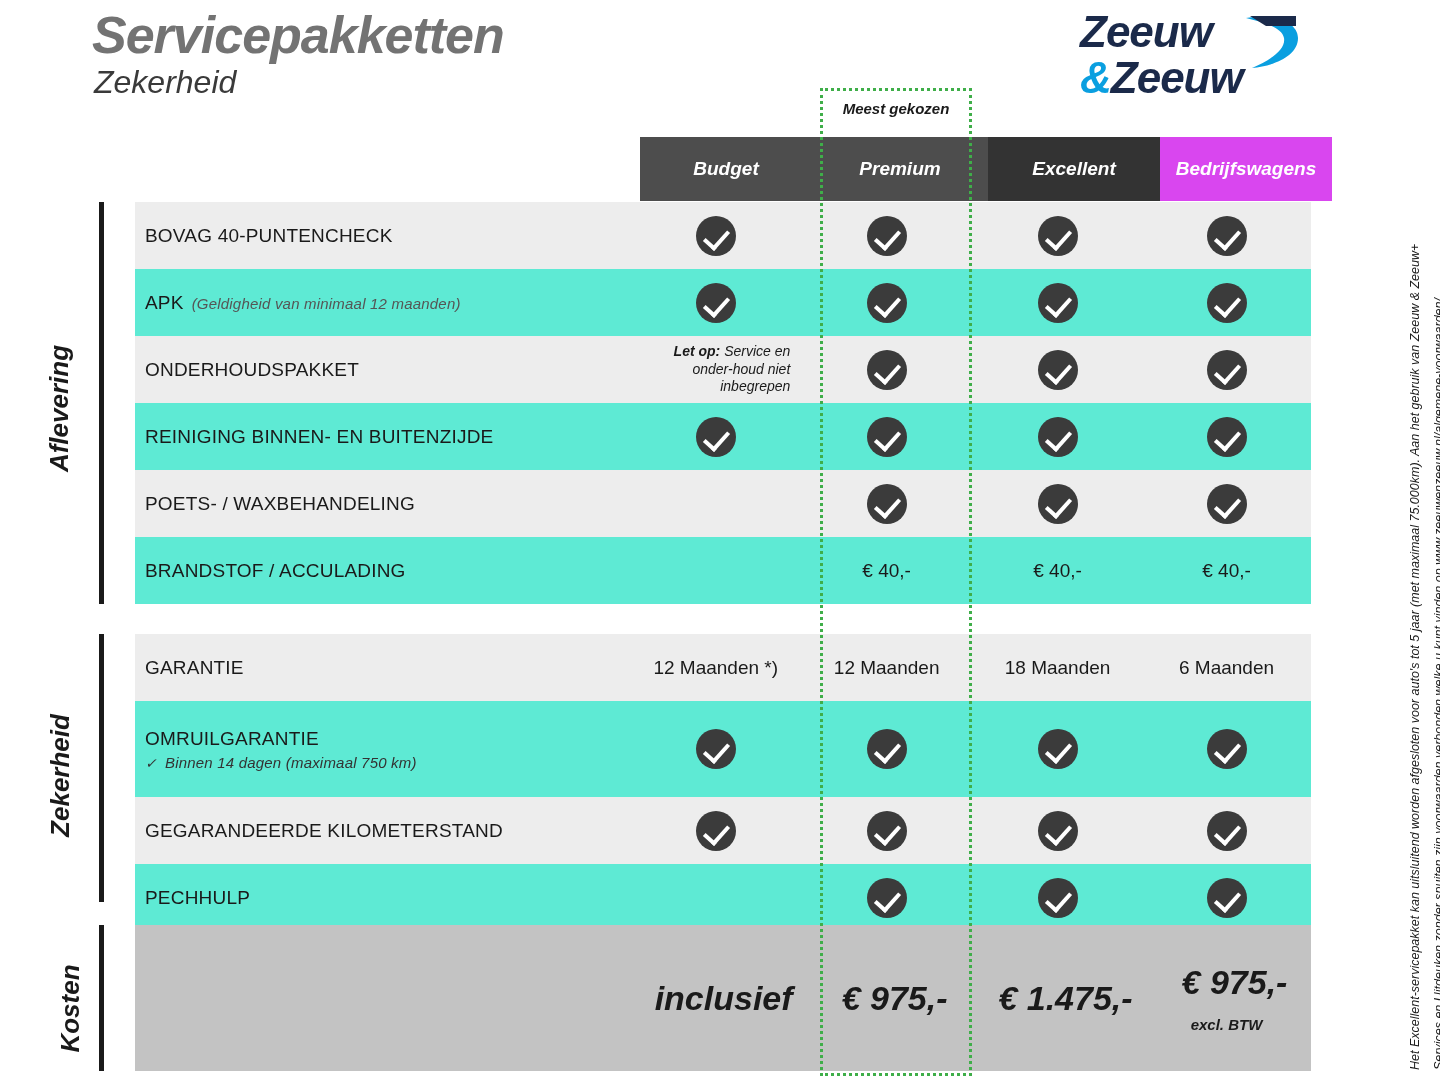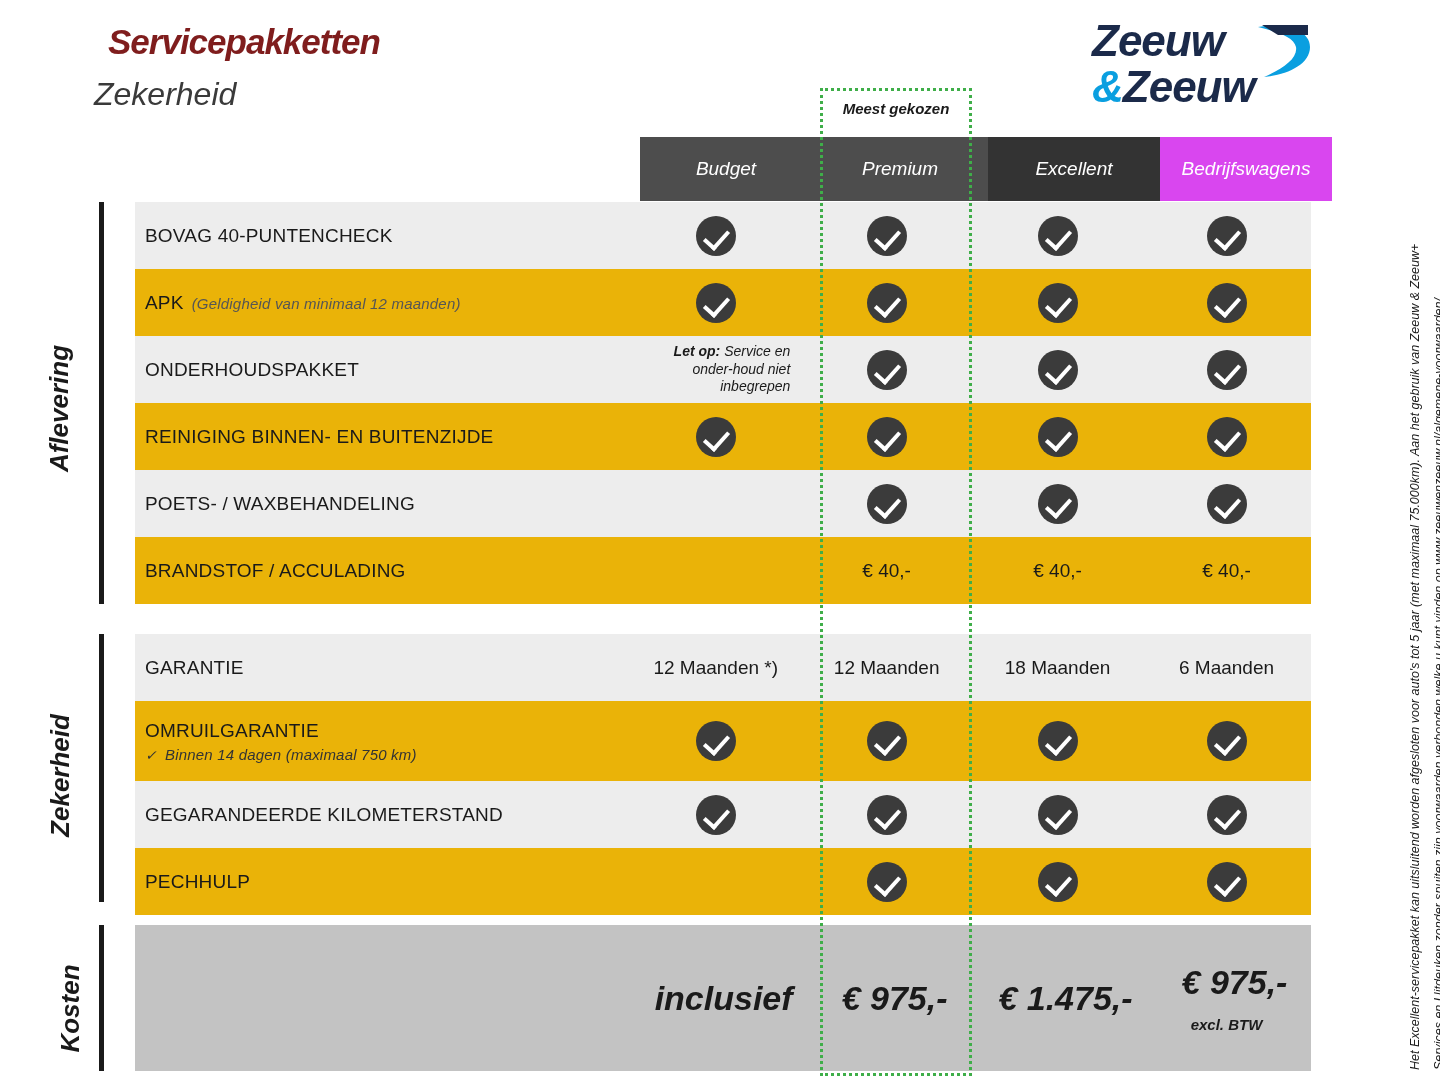--- a/index.html
+++ b/index.html
@@ -10,29 +10,29 @@
     font-family:"Liberation Sans", sans-serif;
     color:#1a1a1a;
     overflow:hidden;
     position:relative;
   }
 
   
   .header { position:absolute; left:0; top:0; width:1440px; height:130px; }
   .title-block { position:absolute; left:92px; top:8px; }
   .title {
-    font-size:35px; font-weight:bold; font-style:italic;
-    letter-spacing:-1px; line-height:1.05; color:#7f1d1d;
-    margin:16px;
+    font-size:52px; font-weight:bold; font-style:italic;
+    letter-spacing:-1px; line-height:1.05; color:#737373;
+    margin:0;
   }
   .subtitle {
     font-size:32px; font-style:italic; font-weight:300;
     color:#3a3a3a; margin:2px 0 0 2px; line-height:1.1;
   }
-  .logo { position:absolute; right:118px; top:10px; width:230px; height:95px;margin-top:9px; }
+  .logo { position:absolute; right:130px; top:10px; width:230px; height:95px; }
   .logo-line1 { font-size:44px; font-weight:bold; font-style:italic; color:#1b2a4a; line-height:1; letter-spacing:-1px; }
   .logo-line2 { font-size:44px; font-weight:bold; font-style:italic; line-height:1; letter-spacing:-1px; margin-top:2px;}
   .logo-amp { color:#0a9fe0; }
   .logo-zeeuw2 { color:#1b2a4a; }
   .logo-swoosh { position:absolute; right:8px; top:4px; }
 
   
   .highlight-box {
     position:absolute; left:820px; top:88px; width:152px; height:988px;
     border:3px dotted #3fae49; background:transparent; z-index:5;
@@ -41,21 +41,21 @@
   .meest-gekozen {
     position:absolute; left:826px; top:100px; width:140px;
     text-align:center; font-size:15px; font-weight:bold; font-style:italic;
     color:#1a1a1a; z-index:6;
   }
 
   
   .col-headers { position:absolute; top:137px; left:640px; height:64px; display:flex; z-index:4;}
   .col-head {
     width:173px; height:64px; display:flex; align-items:center; justify-content:center;
-    font-size:19px; font-weight:normal; font-style:italic; color:#ffffff;
+    font-size:19px; font-weight:bold; font-style:italic; color:#ffffff;
   }
   .ch-budget { background:#4d4d4d; width:172px;}
   .ch-premium { background:#4d4d4d; width:176px;}
   .ch-excellent { background:#333333; width:172px;}
   .ch-bedrijf { background:#d946ef; width:172px;}
 
   
   .bracket {
     position:absolute; left:99px; width:5px; background:#1a1a1a;
   }
@@ -65,21 +65,21 @@
     white-space:nowrap;
   }
 
   
   .rows { position:absolute; left:135px; top:202px; width:1176px; }
   .rows2 { position:absolute; left:135px; top:634px; width:1176px; }
   .row {
     position:relative; height:67px; display:flex; align-items:center;
   }
   .row.lite { background:#ededed; }
-  .row.dark { background:#eab308; }
+  .row.dark { background:#5eead4; }
   .row-label {
     width:505px; padding-left:10px; font-size:19px; color:#1a1a1a; letter-spacing:0.2px;
   }
   .row-label .note {
     font-size:15px; font-style:italic; color:#555; margin-left:8px; font-weight:normal;
   }
   .row-sub {
     display:block; font-size:15px; font-style:italic; color:#333; margin-top:4px;
   }
   .row-sub .tick { margin-right:8px; font-size:14px; }
@@ -286,21 +286,21 @@
   <div class="row lite">
     <div class="row-label">
       <span>GARANTIE</span>
     </div>
     <div class="cell c1">12 Maanden *)</div>
     <div class="cell c2">12 Maanden</div>
     <div class="cell c3">18 Maanden</div>
     <div class="cell c4">6 Maanden</div>
   </div>
 
-  <div class="row dark" style="height:80px;">
+  <div class="row dark" style="height:96px;">
     <div class="row-label">
       <span>OMRUILGARANTIE</span>
       <span class="row-sub"><span class="tick">✓</span><span>Binnen 14 dagen (maximaal 750 km)</span></span>
     </div>
     <div class="cell c1">
         <span class="check"></span>
       </div>
     <div class="cell c2">
         <span class="check"></span>
       </div>

